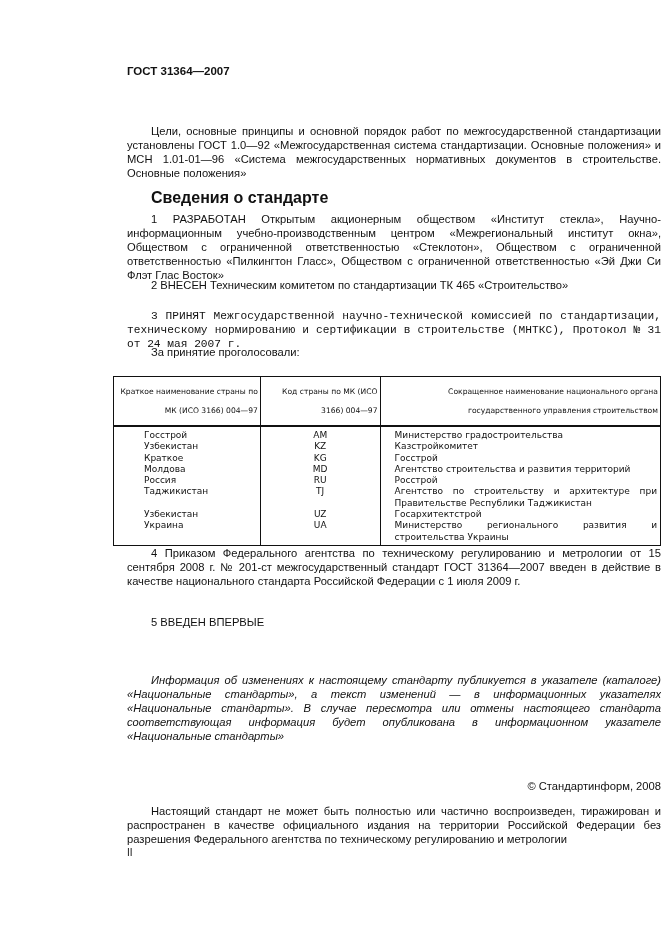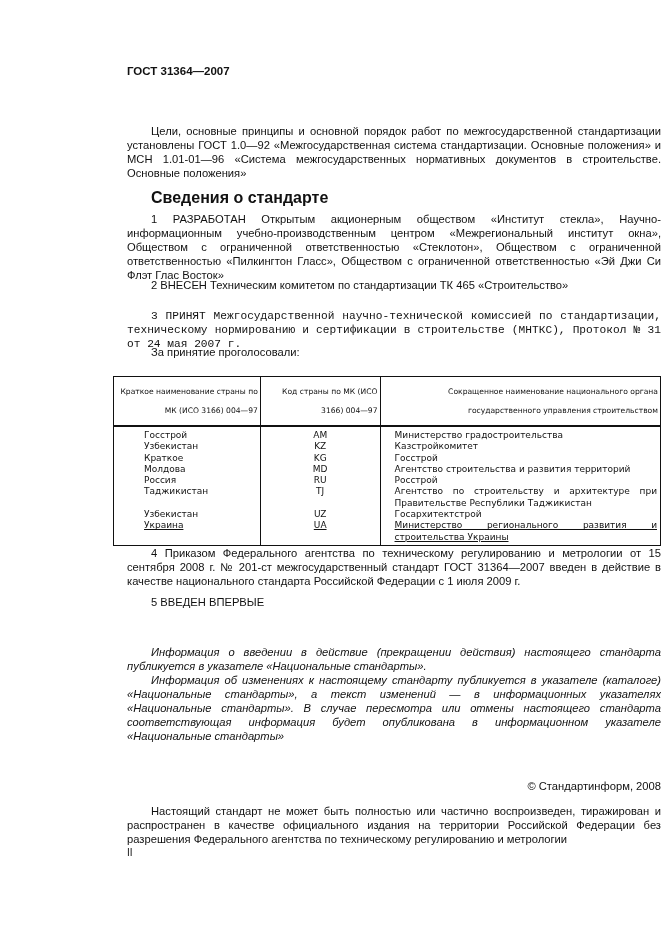--- a/index.html
+++ b/index.html
@@ -33,21 +33,21 @@
   table.votes th {
     font-weight: normal; font-size: 7.6px; line-height: 19px; padding: 5px 2px;
     border: 1px solid #111; border-bottom: 2px solid #111; text-align: right;
     height: 23px;
   }
   table.votes td {
     vertical-align: top; padding: 0; line-height: 11.3px;
     border-left: 1px solid #111; border-right: 1px solid #111;
   }
   table.votes tr.first td { padding-top: 3px; }
-  table.votes tr.last td { border-bottom: 1px solid #111; padding-bottom: 2px; text-decoration: underline; }
+  table.votes tr.last td { border-bottom: 1px solid #111; padding-bottom: 2px; }
   table.votes td.country { padding-left: 30px; }
   table.votes td.code { text-align: center; }
   table.votes td.organ { padding-left: 14px; padding-right: 3px; text-align: justify; }
 
   .copyright { position: absolute; right: 47px; top: 780px; }
   .page-num { position: absolute; left: 80px; top: 847px; font-size: 10px; }
 </style>
 </head>
 <body>
 
@@ -120,23 +120,22 @@
       <tr class="last">
         <td class="country">Украина</td>
         <td class="code">UA</td>
         <td class="organ">Министерство регионального развития и строительства Украины</td>
       </tr>
     </tbody>
   </table>
 
   <p class="para" style="top:546px;"><span class="indent"></span><span>4  Приказом Федерального агентства по техническому регулированию и метрологии от 15 сентября 2008 г. № 201-ст межгосударственный стандарт ГОСТ 31364—2007 введен в действие в качестве национального стандарта Российской Федерации с 1 июля 2009 г.</span></p>
 
-  <div class="plain" style="top:596px;text-align:right;">5  ВВЕДЕН ВПЕРВЫЕ</div>
+  <div class="plain" style="top:616px;text-align:right;">5  ВВЕДЕН ВПЕРВЫЕ</div>
 
-  <p class="para italic" style="top:645px;"><span class="indent"></span><span>Информация о введении в действие (прекращении действия) настоящего стандарта публикуется в указателе «Национальные стандарты».</span></p>
 
   <p class="para italic" style="top:673px;"><span class="indent"></span><span>Информация об изменениях к настоящему стандарту публикуется в указателе (каталоге) «Национальные стандарты», а текст изменений — в информационных указателях «Национальные стандарты». В случае пересмотра или отмены настоящего стандарта соответствующая информация будет опубликована в информационном указателе «Национальные стандарты»</span></p>
 
   <div class="copyright">©  Стандартинформ, 2008</div>
 
   <p class="para" style="top:804px;"><span class="indent"></span><span>Настоящий стандарт не может быть полностью или частично воспроизведен, тиражирован и распространен в качестве официального издания на территории Российской Федерации без разрешения Федерального агентства по техническому регулированию и метрологии</span></p>
 
   <div class="page-num">II</div>
 
 </div>

